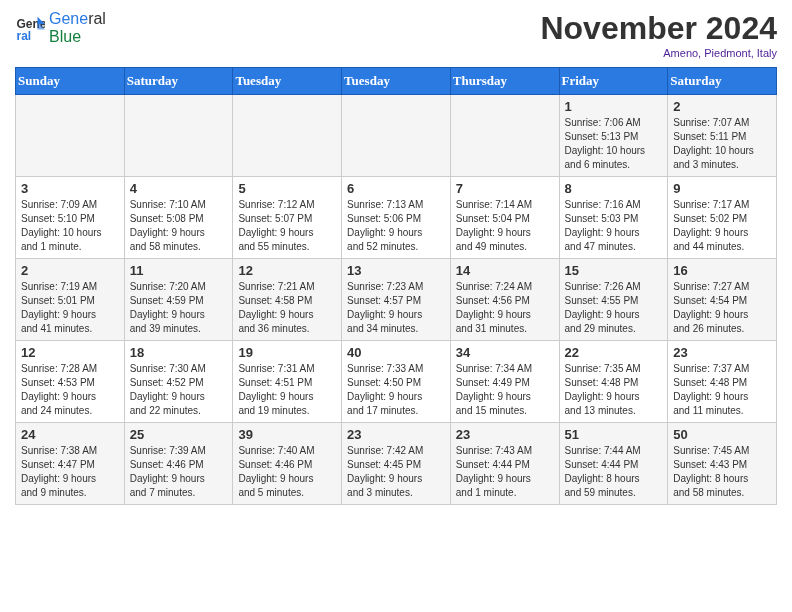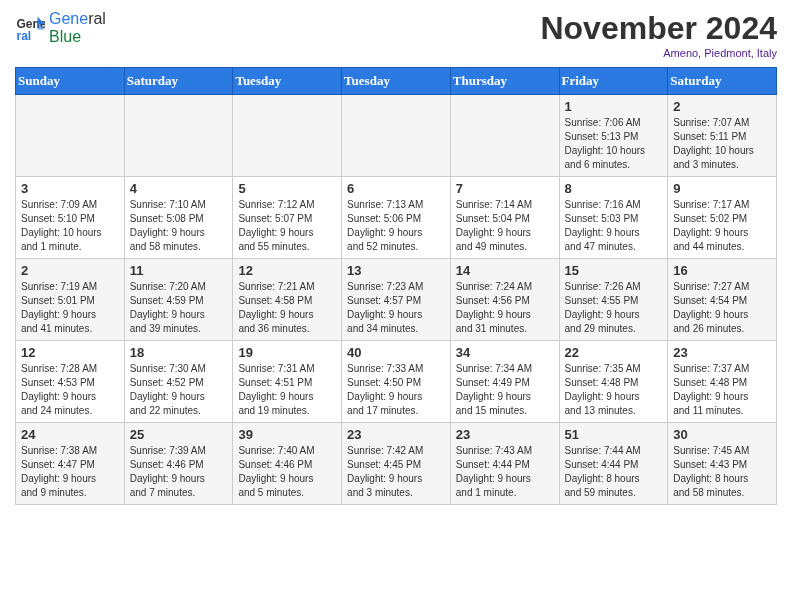--- a/index.html
+++ b/index.html
@@ -256,19 +256,19 @@
           </td>
           <td>
             <span class="day-num">23</span>
             <div class="day-info">Sunrise: 7:43 AM<br>Sunset: 4:44 PM<br>Daylight: 9 hours<br>and 1 minute.</div>
           </td>
           <td>
             <span class="day-num">51</span>
             <div class="day-info">Sunrise: 7:44 AM<br>Sunset: 4:44 PM<br>Daylight: 8 hours<br>and 59 minutes.</div>
           </td>
           <td>
-            <span class="day-num">30</span>
+            <span class="day-num">50</span>
             <div class="day-info">Sunrise: 7:45 AM<br>Sunset: 4:43 PM<br>Daylight: 8 hours<br>and 58 minutes.</div>
           </td>
         </tr>
       </tbody>
   </table>
 </div>
 
 </body></html>

